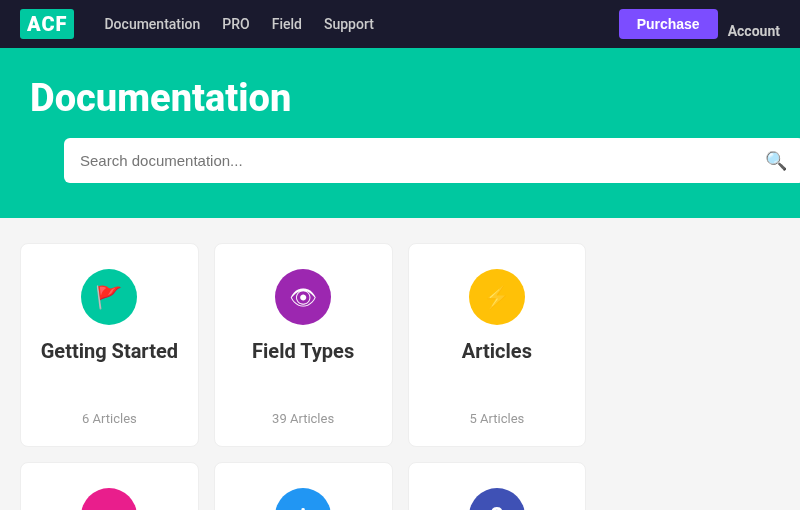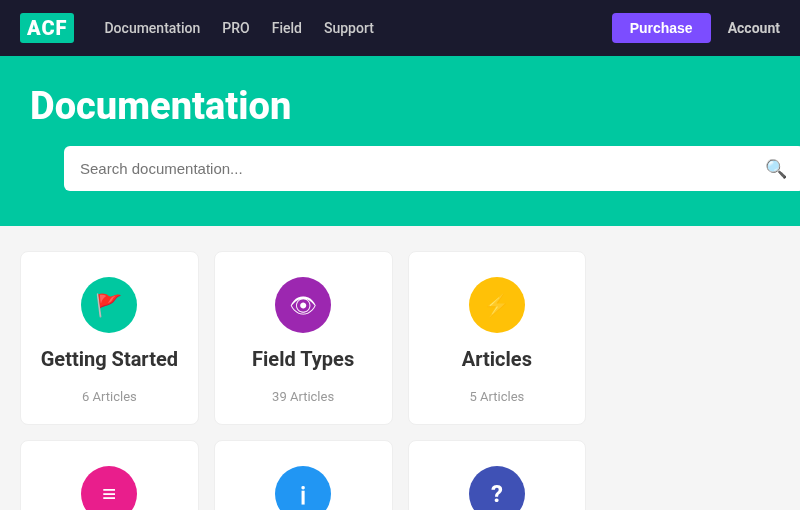--- a/index.html
+++ b/index.html
@@ -4,21 +4,21 @@
   <style>
     * { margin: 0; padding: 0; box-sizing: border-box; }
     body { font-family: -apple-system, BlinkMacSystemFont, 'Segoe UI', Roboto, sans-serif; background: #f5f5f5; width: 800px; }
 
     
     .navbar {
       background: #1a1a2e;
       display: flex;
       align-items: center;
       padding: 0 20px;
-      height: 56px;
+      height: 48px;
     }
     .navbar-logo {
       color: white;
       font-weight: 900;
       font-size: 20px;
       letter-spacing: 1px;
       margin-right: 30px;
       background: #00c8a0;
       padding: 3px 7px;
       border-radius: 3px;
@@ -29,22 +29,22 @@
       flex: 1;
     }
     .nav-link {
       color: #ccc;
       text-decoration: none;
       font-size: 14px;
       font-weight: 500;
     }
     .nav-right {
       display: flex;
-      align-items: center;
-      gap: 17px;
+      align-items: flex-end;
+      gap: 10px;
     }
     .purchase-btn {
       background: #7c4dff;
       color: white;
       border: none;
       padding: 7px 18px;
       border-radius: 4px;
       font-size: 14px;
       font-weight: 600;
       cursor: pointer;
@@ -128,20 +128,21 @@
     }
     .card-title {
       font-size: 20px;
       font-weight: 700;
       color: #333;
       margin-bottom: 18px;
     }
     .card-count {
       font-size: 13px;
       color: #999;
+      margin-top: 30px;
     }
     
     .card-empty {
       background: transparent;
       border: none;
     }
   </style>
 </head>
 <body>
 

